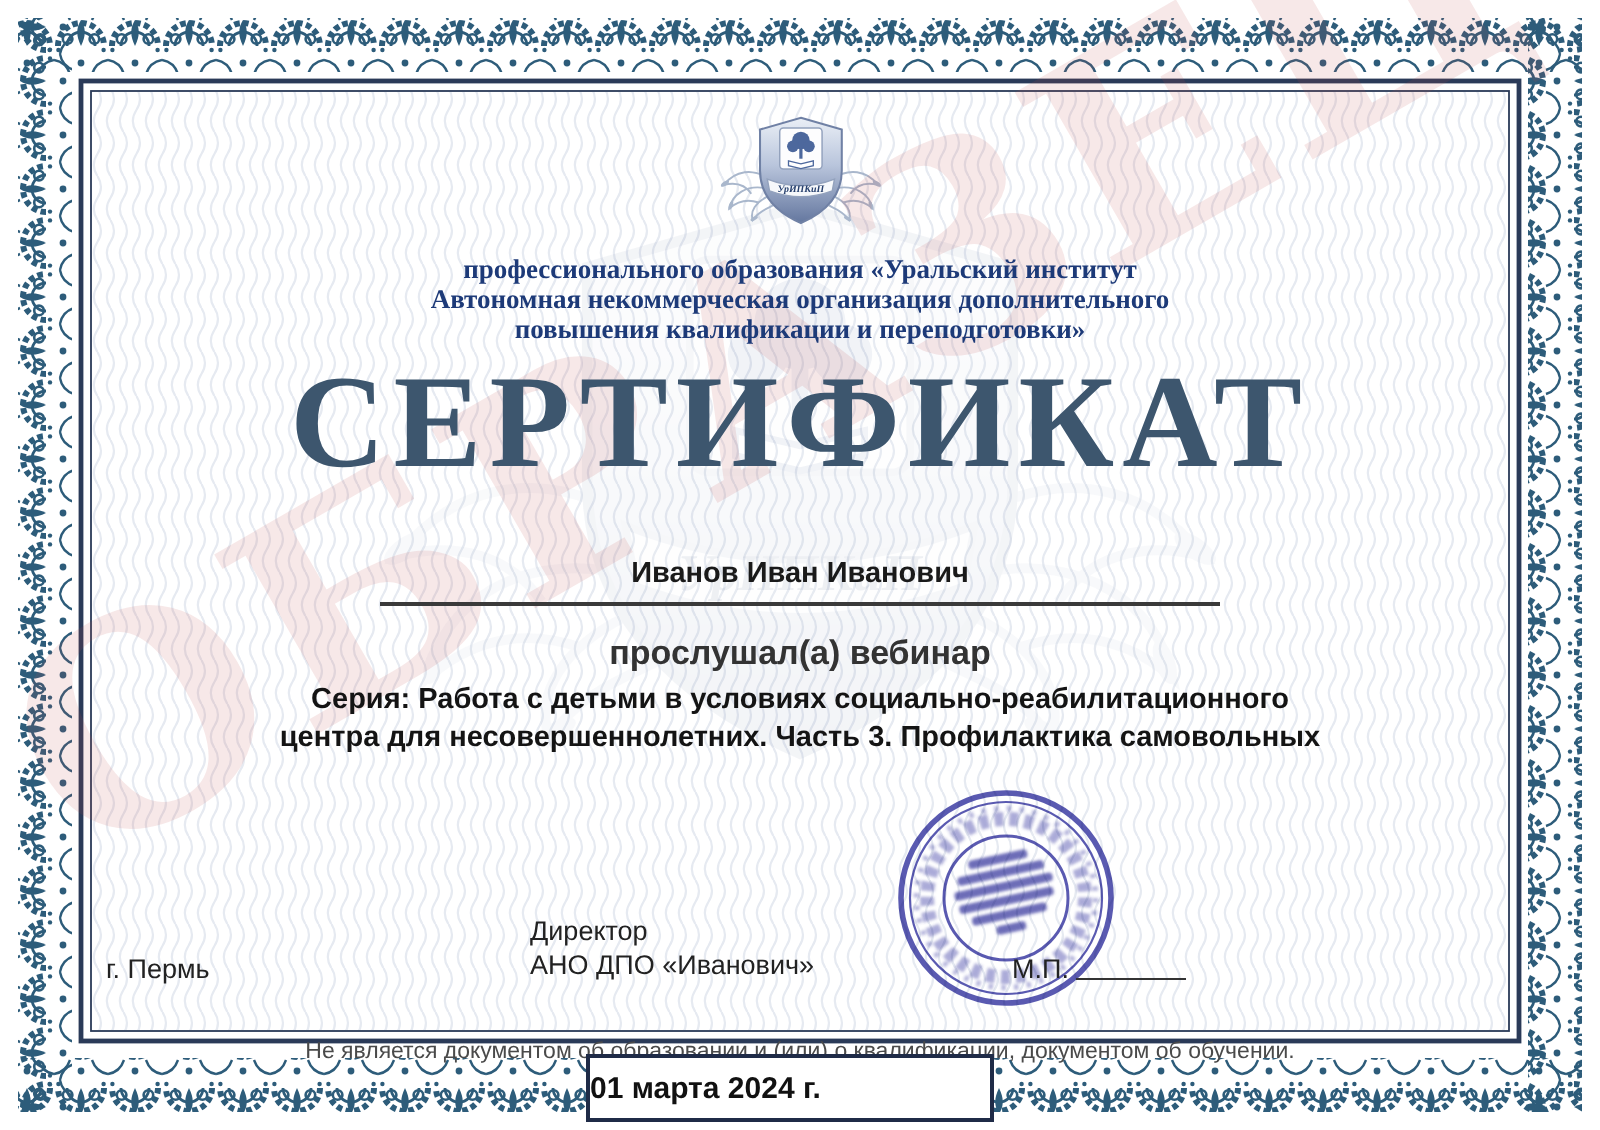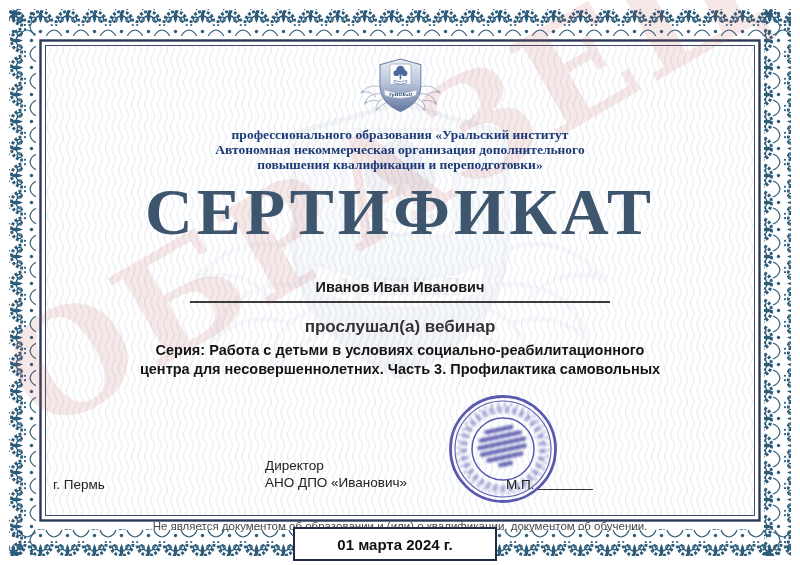--- a/index.html
+++ b/index.html
@@ -20,21 +20,21 @@
   .rule{position:absolute;left:190px;top:301px;width:420px;border-top:2px solid #3a3a3a;z-index:2;}
   .action{top:317px;font-size:17px;color:#333;font-weight:bold;}
   .course{top:341px;font-size:14.5px;font-weight:bold;line-height:19.3px;color:#141414;}
   .city{position:absolute;left:53px;top:477px;font-size:13.5px;color:#222;z-index:2;}
   .signer{position:absolute;left:265px;top:458px;font-size:13.5px;line-height:16.5px;color:#222;z-index:2;}
   .mp{position:absolute;left:506px;top:477px;font-size:13.5px;color:#222;z-index:4;}
   .sig{position:absolute;left:538px;top:489px;width:55px;border-top:1.5px solid #333;z-index:4;}
   .disc{top:502px;font-size:11.5px;color:#4a4a4a;margin-top:18px;}
   .stamp{position:absolute;left:448px;top:394px;z-index:3;mix-blend-mode:multiply;opacity:.92;}
   .datebox{position:absolute;left:293px;top:527px;width:200px;height:30px;background:#fff;
-           border:2px solid #1f2b47;display:flex;align-items:center;justify-content:center;
+           border:2px solid #1f2b47;display:flex;align-items:center;justify-content:flex-start;
            z-index:3;font-size:15px;font-weight:bold;color:#111;}
 </style>
 </head>
 <body>
 
 <div class="page">
 
   <svg class="bg-svg" width="800" height="565" viewBox="0 0 800 565">
     <defs>
       <g id="motif" stroke="#2d5c7a" fill="none">

